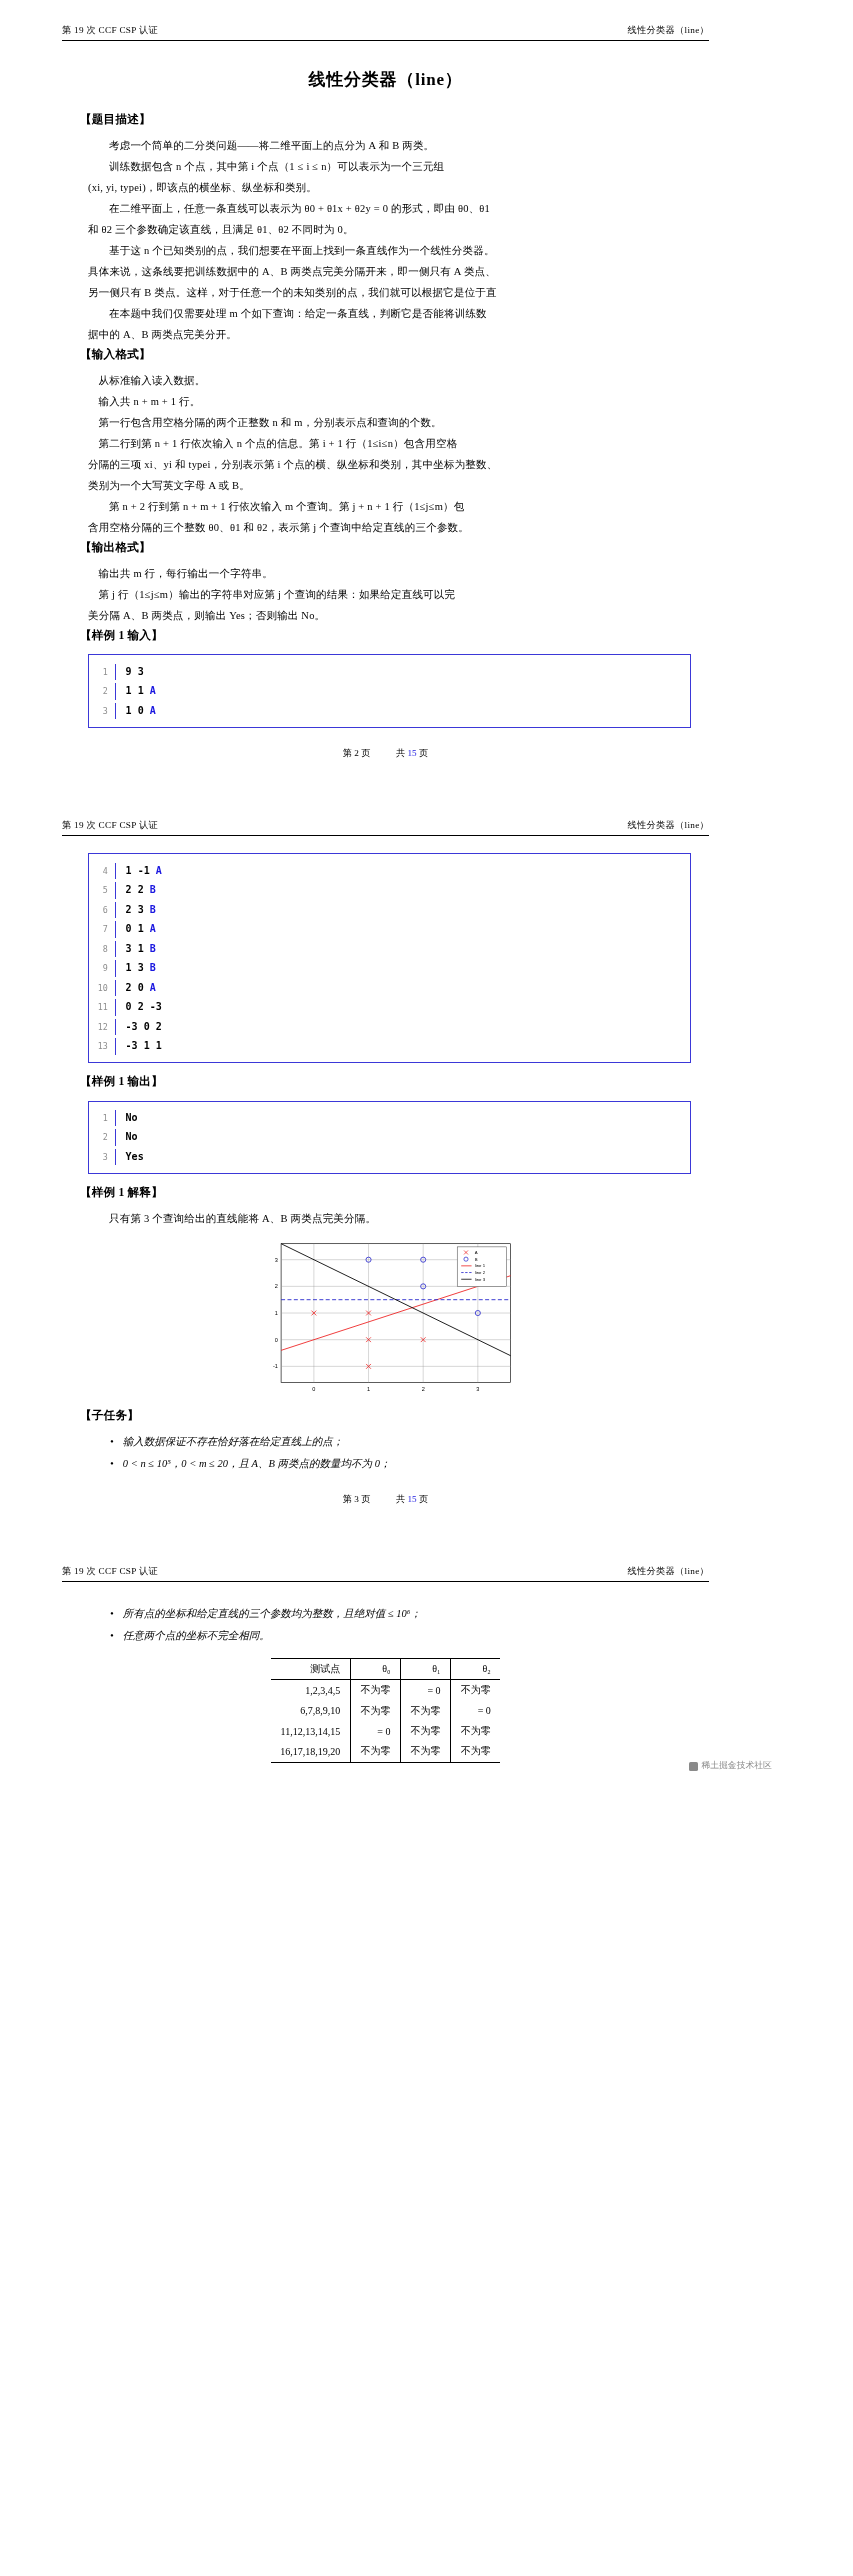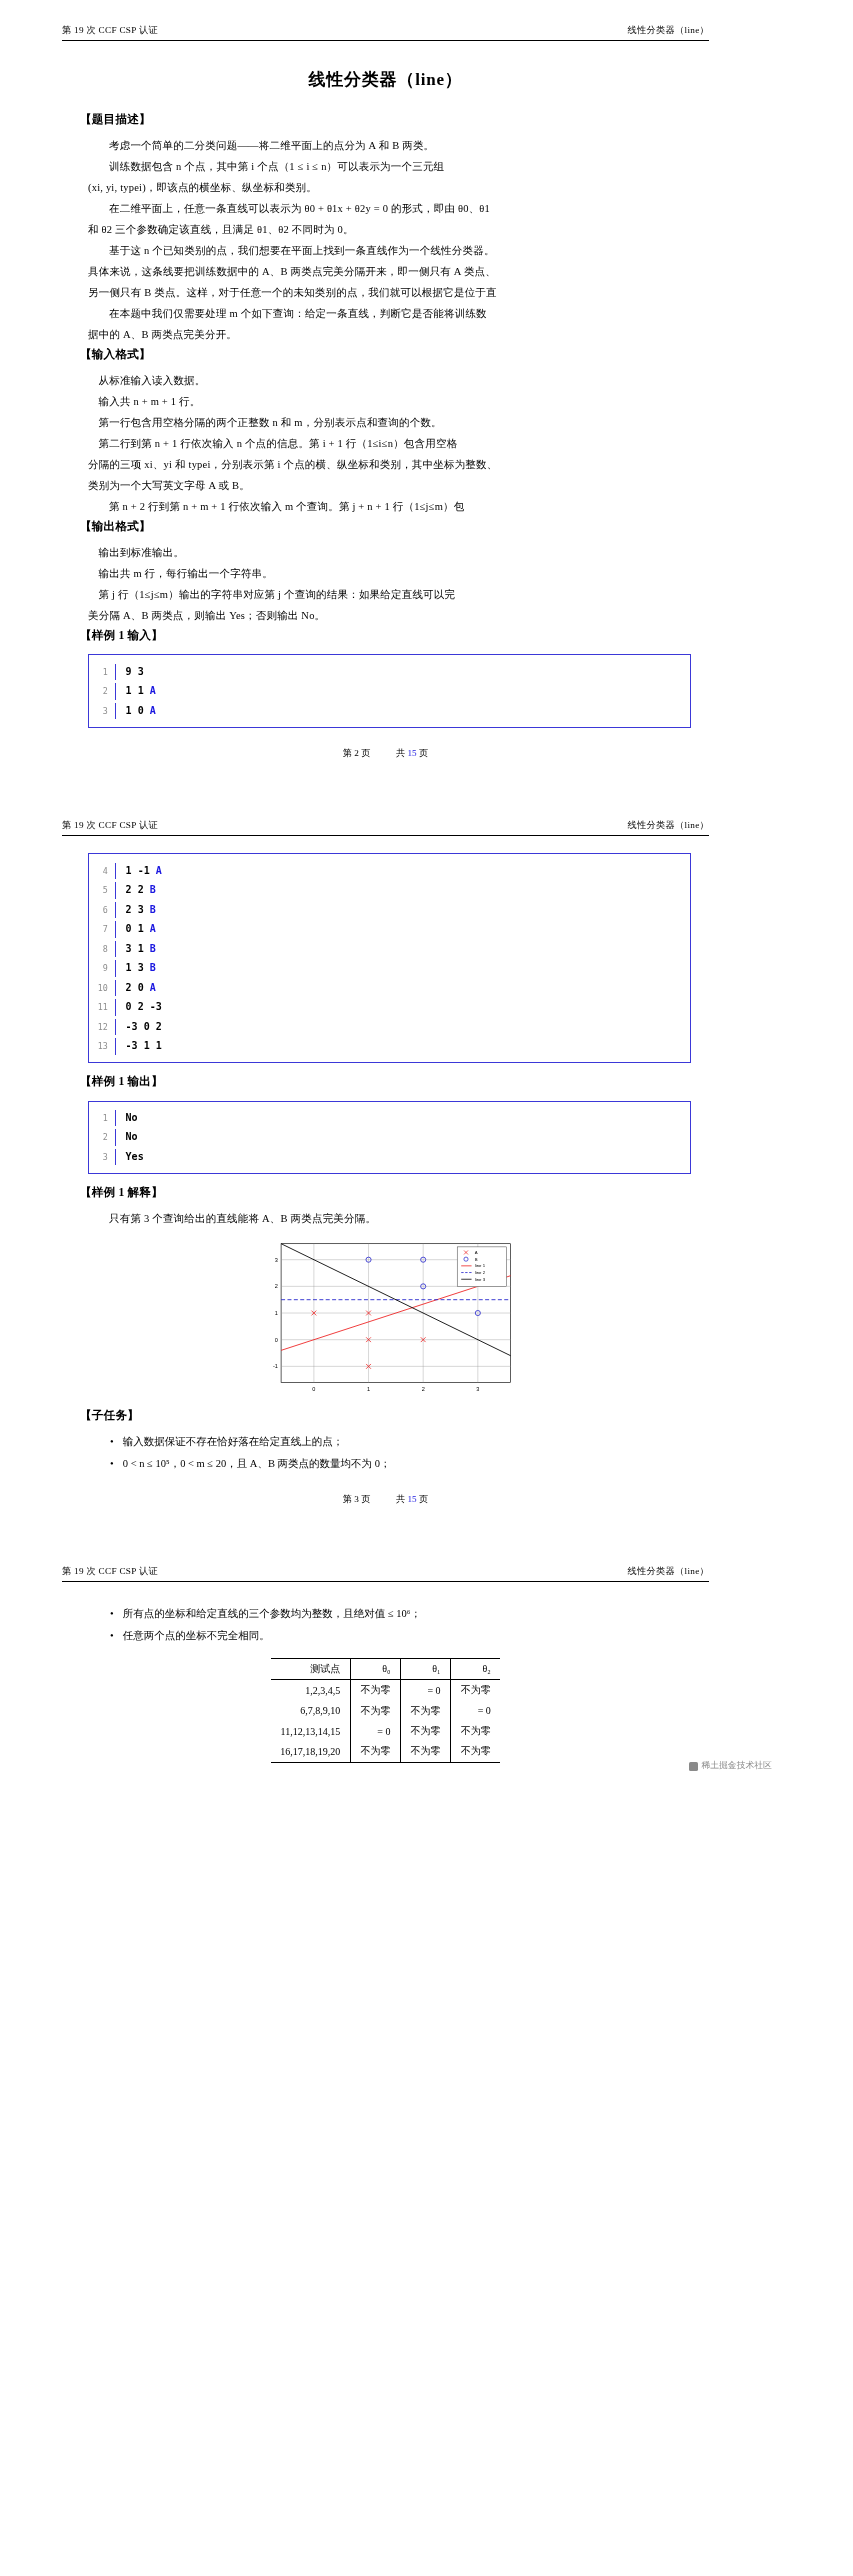--- a/index.html
+++ b/index.html
@@ -102,20 +102,21 @@
 
   
   .figwrap { display: flex; justify-content: center; margin: 8px 0 3.2px 0; }
   .fig { border: 0; }
 
   
   ul.bullets {
     margin: 6.4px 80px 0 110px;
     padding: 0;
     list-style: none;
+    font-style: italic;
   }
   ul.bullets li {
     font-size: 10.5px;
     line-height: 2.05;
     position: relative;
     padding-left: 12.8px;
   }
   ul.bullets li::before {
     content: "•";
     position: absolute;
@@ -199,25 +200,25 @@
 
   <div class="sec-head">【输入格式】</div>
   <div class="body-block">
     <p class="para noind" style="text-indent:1em">从标准输入读入数据。</p>
     <p class="para noind" style="text-indent:1em">输入共 n + m + 1 行。</p>
     <p class="para noind" style="text-indent:1em">第一行包含用空格分隔的两个正整数 n 和 m，分别表示点和查询的个数。</p>
     <p class="para noind" style="text-indent:1em">第二行到第 n + 1 行依次输入 n 个点的信息。第 i + 1 行（1≤i≤n）包含用空格</p>
     <p class="para noind">分隔的三项 xi、yi 和 typei，分别表示第 i 个点的横、纵坐标和类别，其中坐标为整数、</p>
     <p class="para noind">类别为一个大写英文字母 A 或 B。</p>
     <p class="para">第 n + 2 行到第 n + m + 1 行依次输入 m 个查询。第 j + n + 1 行（1≤j≤m）包</p>
+    <p class="para noind">含用空格分隔的三个整数 θ0、θ1 和 θ2，表示第 j 个查询中给定直线的三个参数。</p>
   </div>
 
   <div class="sec-head">【输出格式】</div>
   <div class="body-block">
-    <p class="para noind" style="text-indent:1em">输出到标准输出。</p>
     <p class="para noind" style="text-indent:1em">输出共 m 行，每行输出一个字符串。</p>
     <p class="para noind" style="text-indent:1em">第 j 行（1≤j≤m）输出的字符串对应第 j 个查询的结果：如果给定直线可以完</p>
     <p class="para noind">美分隔 A、B 两类点，则输出 Yes；否则输出 No。</p>
   </div>
 
   <div class="sec-head">【样例 1 输入】</div>
   <div class="codebox" id="code-sample1-a">
       <div class="codeline">
         <span class="lineno">1</span>
         <span class="codetext">9 3</span>

